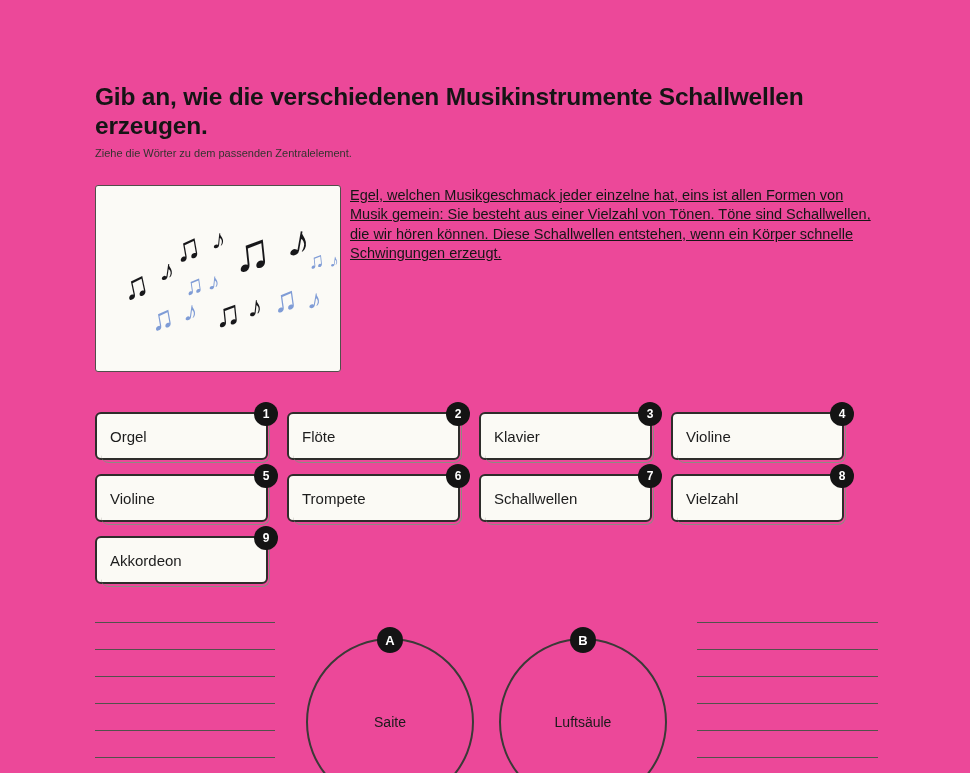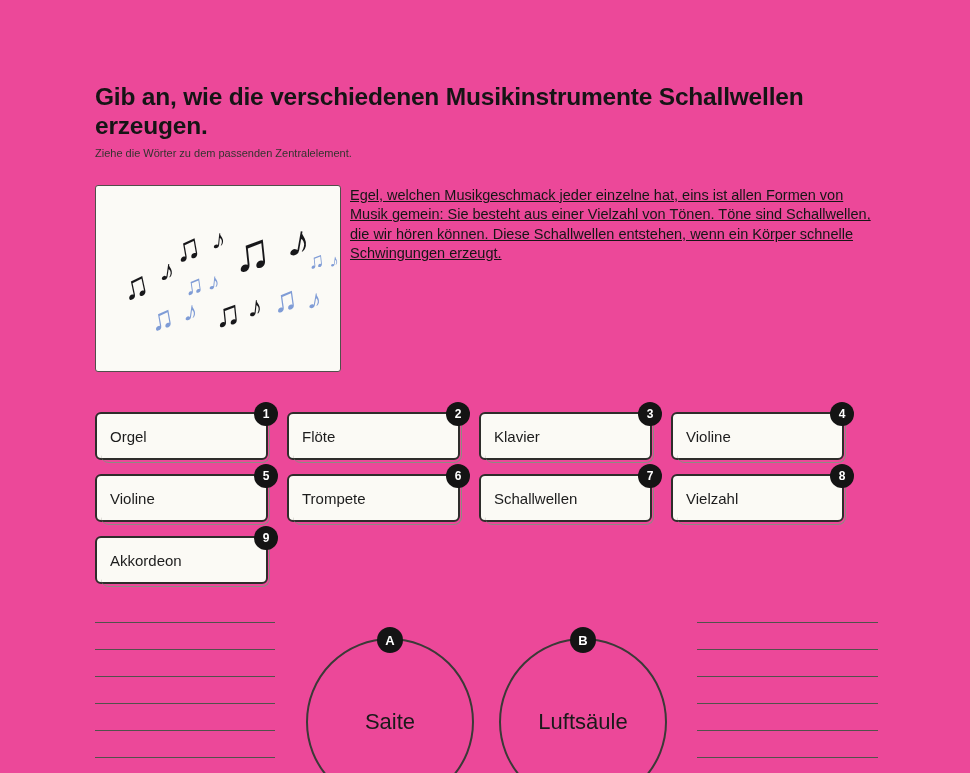--- a/index.html
+++ b/index.html
@@ -86,21 +86,21 @@
 
   .drop-zone {
     position:absolute; top:638px;
     width:168px; height:168px;
     border:2px solid #3b3a37;
     border-radius:50%;
     display:flex; align-items:center; justify-content:center;
   }
   .drop-zone.a { left:306px; }
   .drop-zone.b { left:499px; }
-  .drop-zone .zone-label { font-size:22px; color:#1a1a1a; }
+  .drop-zone .zone-label { font-size:14px; color:#1a1a1a; }
   .zone-badge {
     position:absolute; top:-13px; left:50%; margin-left:-13px;
     width:26px; height:26px;
     background:#141414; color:#fff;
     border-radius:50%;
     font-size:13px; font-weight:bold;
     display:flex; align-items:center; justify-content:center;
   }
 </style>
 </head>

